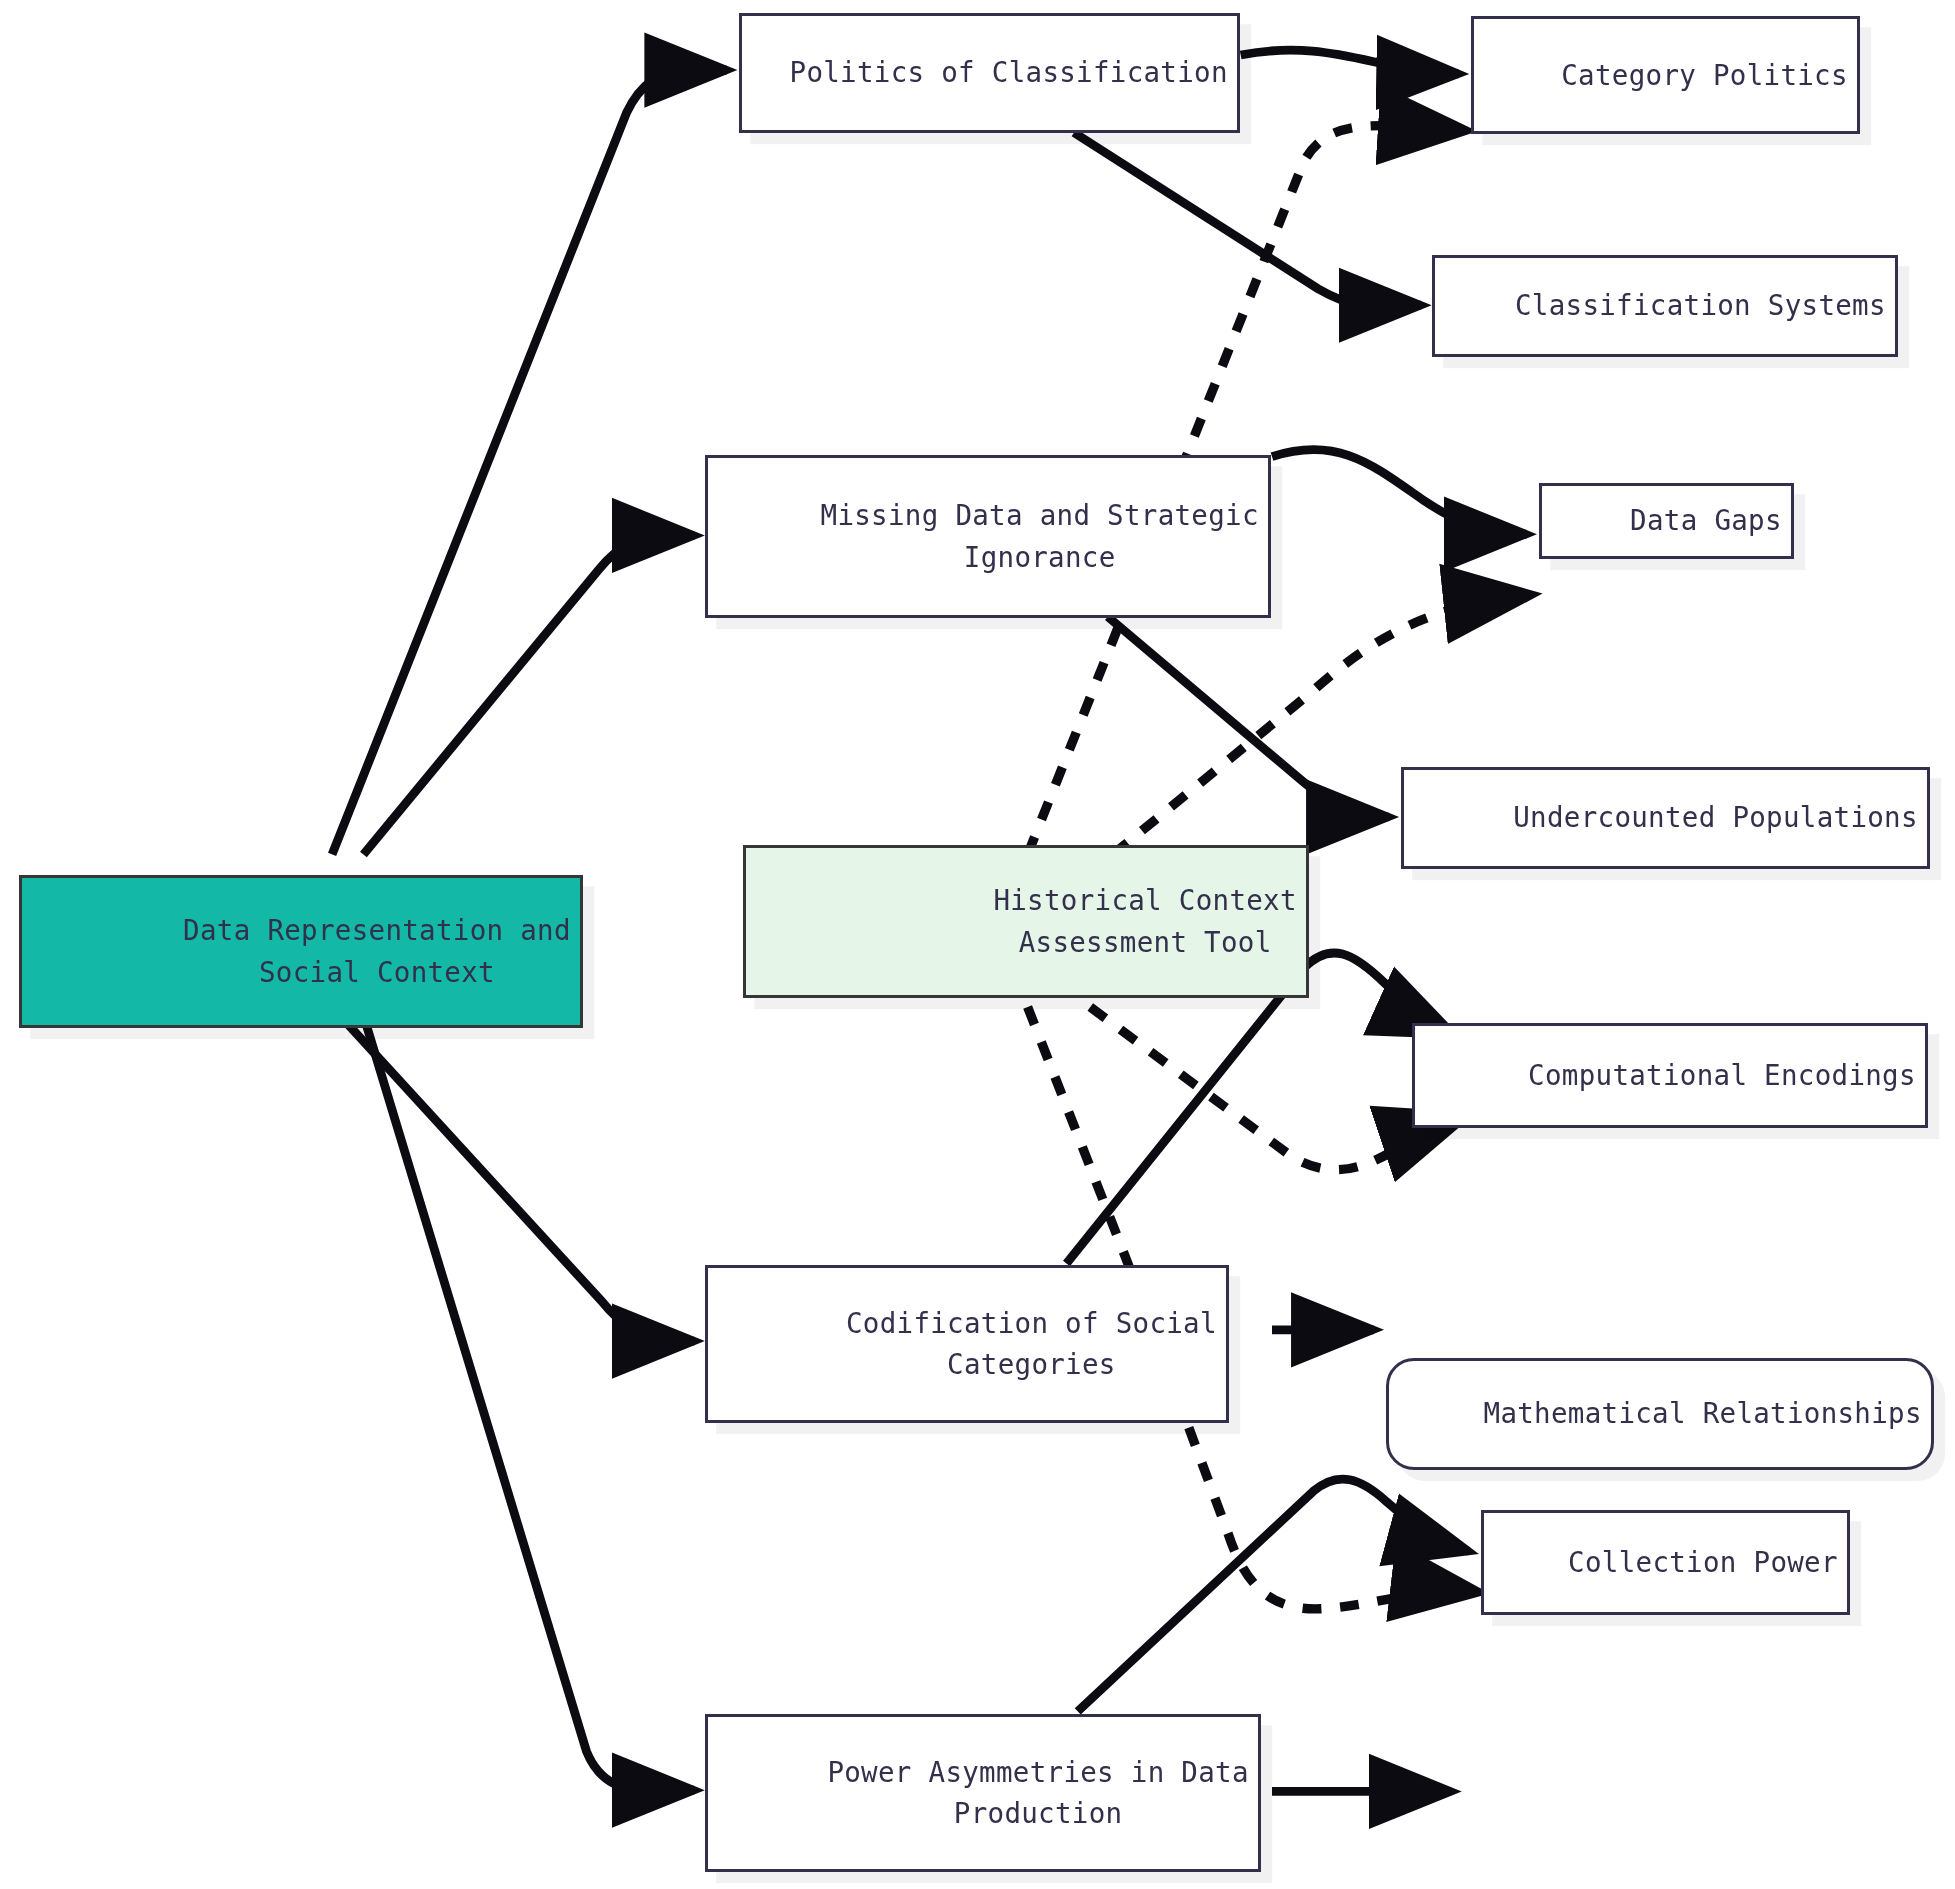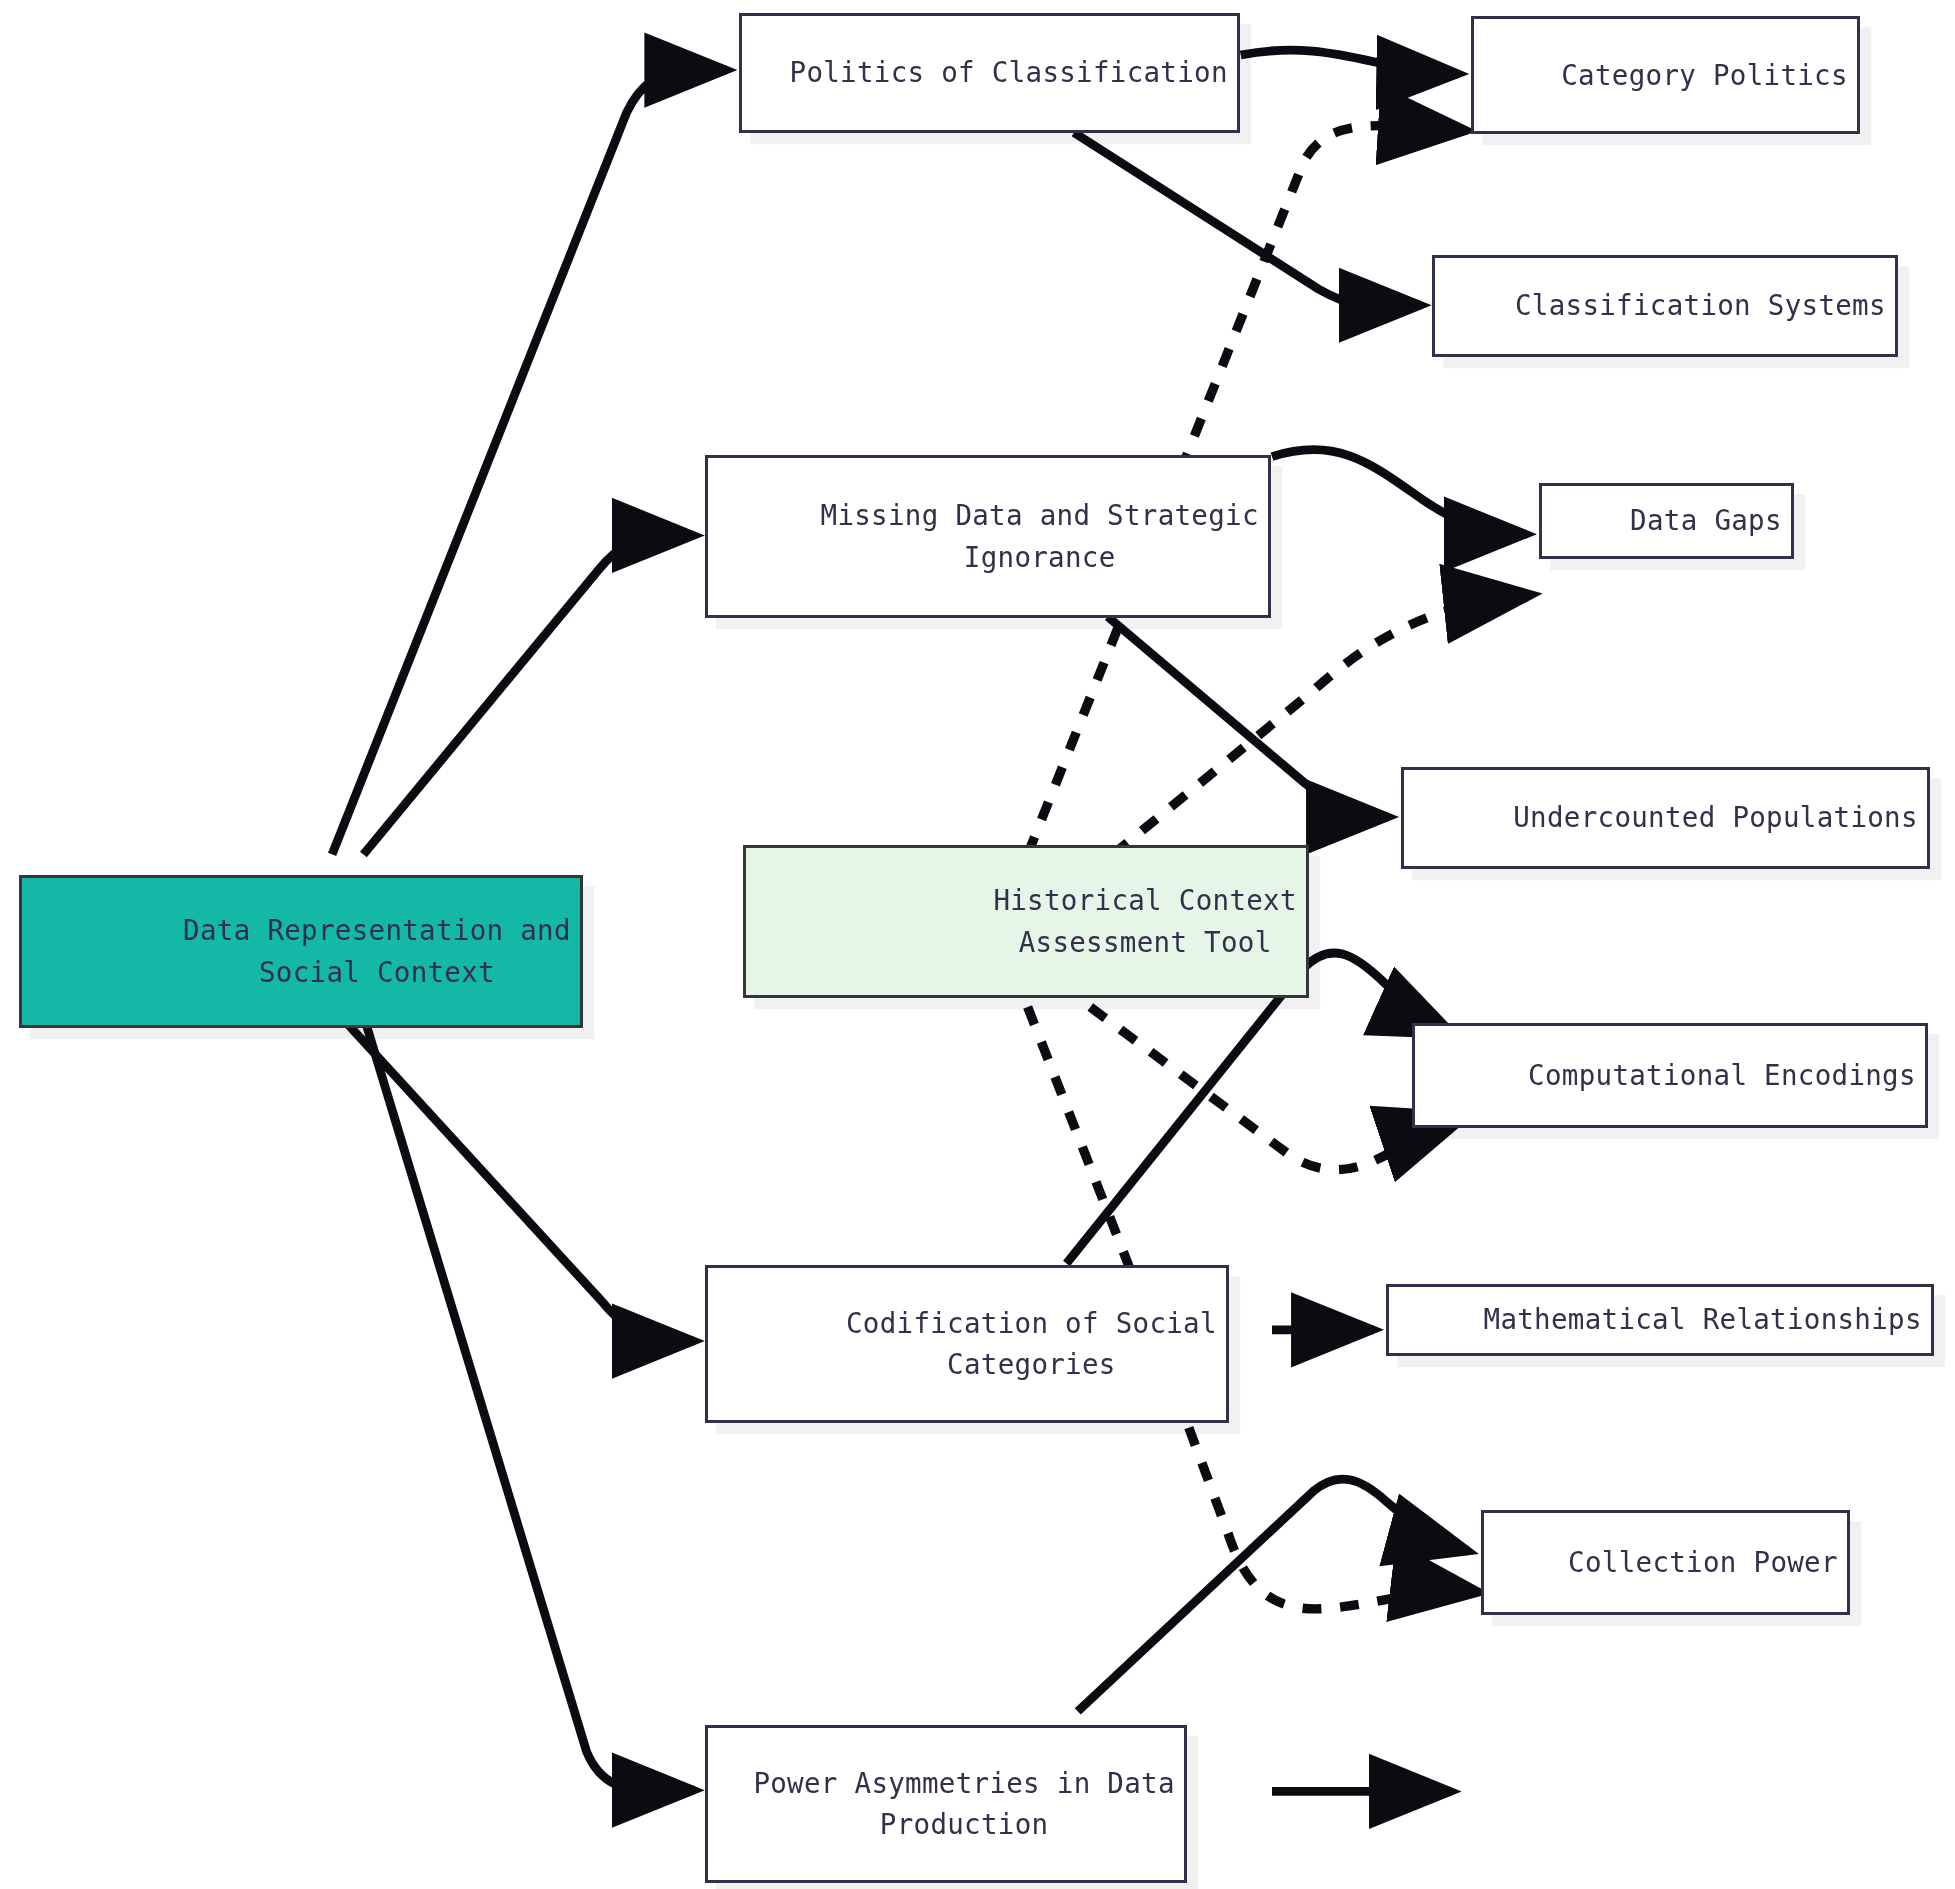--- a/index.html
+++ b/index.html
@@ -85,21 +85,21 @@
   <div class="node highlight" style="left:705px;top:845px;width:566px;height:153px;margin-left:38px;">
     <span class="nlabel">Historical Context
 Assessment Tool</span>
   </div>
 
   <div class="node plain" style="left:705px;top:1265px;width:524px;height:158px;">
     <span class="nlabel">Codification of Social
 Categories</span>
   </div>
 
-  <div class="node plain" style="left:705px;top:1714px;width:482px;height:158px;margin-top:11px;">
+  <div class="node plain" style="left:705px;top:1714px;width:556px;height:158px;">
     <span class="nlabel">Power Asymmetries in Data
 Production</span>
   </div>
 
   <div class="node plain" style="left:1471px;top:16.3px;width:389px;height:118px;">
     <span class="nlabel">Category Politics</span>
   </div>
 
   <div class="node plain" style="left:1432px;top:255px;width:466px;height:102px;">
     <span class="nlabel">Classification Systems</span>
@@ -110,21 +110,21 @@
   </div>
 
   <div class="node plain" style="left:1401px;top:767px;width:529px;height:102px;">
     <span class="nlabel">Undercounted Populations</span>
   </div>
 
   <div class="node plain" style="left:1412px;top:1023px;width:516px;height:105px;">
     <span class="nlabel">Computational Encodings</span>
   </div>
 
-  <div class="node plain" style="left:1386px;top:1284px;width:548px;height:72px;">
+  <div class="node plain" style="left:1386px;top:1358px;width:548px;height:112px;border-radius:28px;">
     <span class="nlabel">Mathematical Relationships</span>
   </div>
 
   <div class="node plain" style="left:1481px;top:1510px;width:369px;height:105px;">
     <span class="nlabel">Collection Power</span>
   </div>
 
 
 </div>
 

